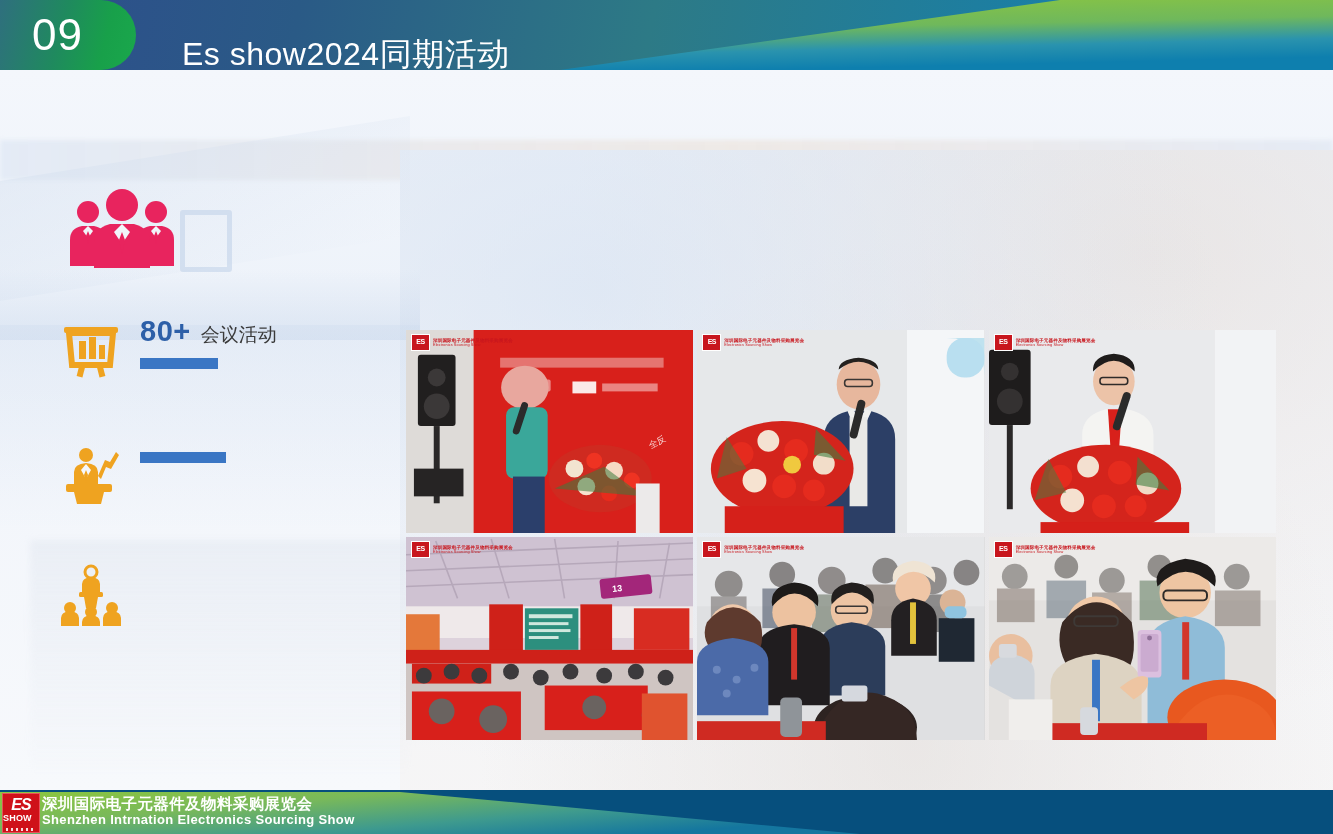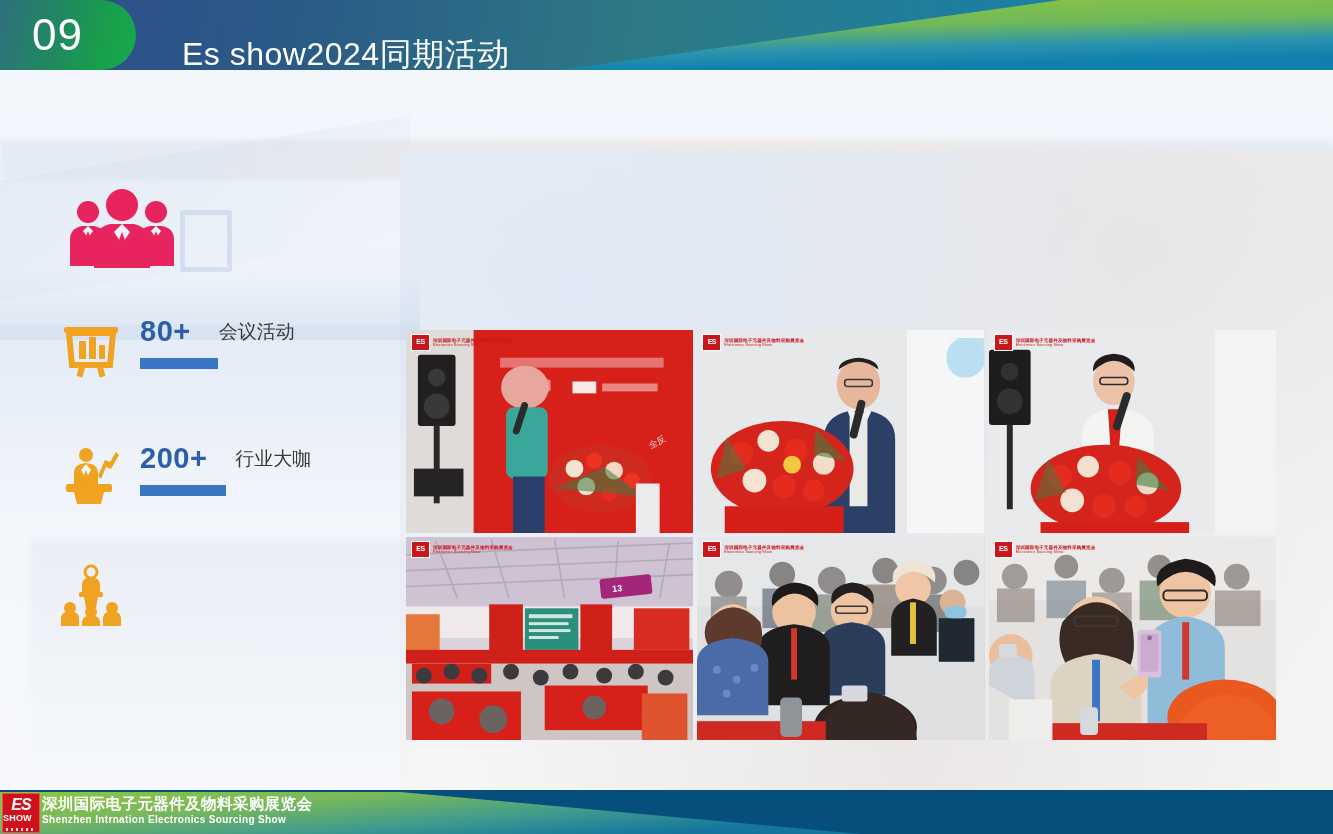--- a/index.html
+++ b/index.html
@@ -156,22 +156,22 @@
     width: 62px;
     height: 62px;
   }
   .stat-body {
     position: absolute;
     left: 100px;
     top: 0;
   }
   .stat-line {
     display: flex;
-    align-items: center;
-    gap: 20px;
+    align-items: flex-end;
+    gap: 2px;
     white-space: nowrap;
   }
   .stat-num {
     font-size: 29px;
     font-weight: 700;
     color: #2c5fa8;
     letter-spacing: 0.5px;
   }
   .stat-label {
     font-size: 19px;
@@ -311,21 +311,21 @@
   }
   .footer-cn {
     font-size: 15.5px;
     font-weight: 700;
     color: #ffffff;
     letter-spacing: 0.4px;
     line-height: 19px;
     white-space: nowrap;
   }
   .footer-en {
-    font-size: 10px;
+    font-size: 13px;
     font-weight: 700;
     color: #ffffff;
     letter-spacing: 0.35px;
     line-height: 13px;
     white-space: nowrap;
   }
 </style>
 </head>
 <body>
 
@@ -422,24 +422,20 @@
             <rect x="6" y="38" width="46" height="8" rx="2"></rect>
             <path d="M14 46 L44 46 L41 58 L17 58 Z"></path>
           </g>
           <g fill="#f5f7fb">
             <path d="M26 18 L21 24 L26 33 L31 24 Z"></path>
           </g>
           <path d="M26 24 L24 29 L26 38 L28 29 Z" fill="#efa320"></path>
         </svg>
       </div>
       <div class="stat-body">
-        <div class="stat-line">
-          <span class="stat-num">200+</span>
-          <span class="stat-label">行业大咖</span>
-        </div>
         <div class="stat-bar bar-2"></div>
       </div>
     </div>
 
     <div class="stat stat-3">
       <div class="stat-icon">
         <svg viewBox="0 0 62 62" width="62" height="62">
           <g fill="#efa320">
 
             <circle cx="31" cy="8" r="6" fill="none" stroke="#efa320" stroke-width="3"></circle>

